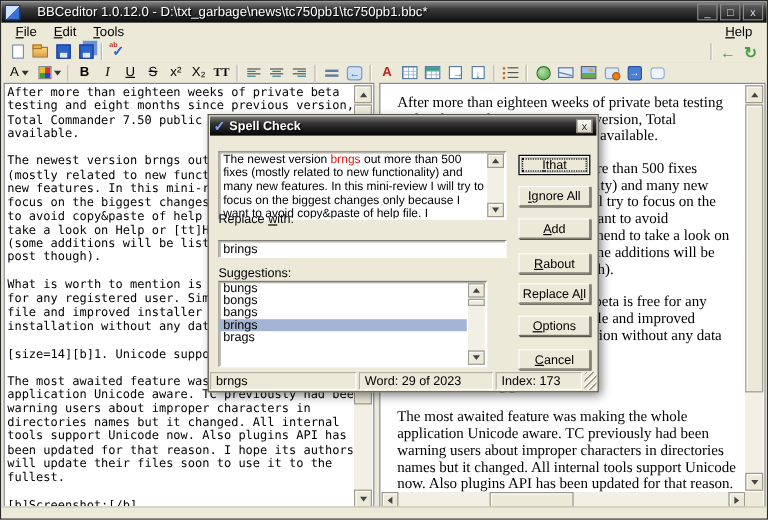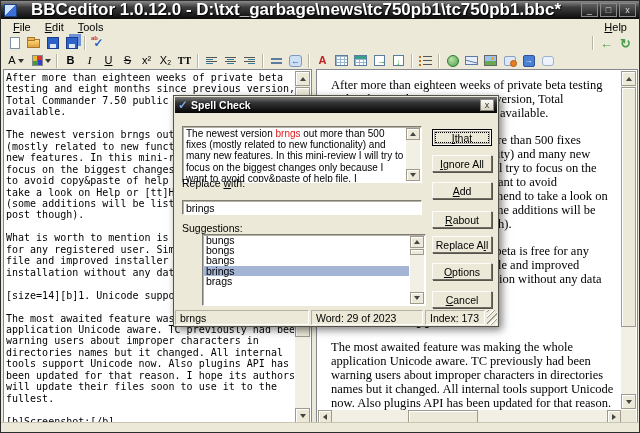--- a/index.html
+++ b/index.html
@@ -1,21 +1,21 @@
 <!DOCTYPE html>
 <html><head>
 <meta charset="utf-8">
 <style>
   html,body{margin:0;padding:0;background:#555;}
   #app{position:relative;width:640px;height:433px;background:#ece9d8;border:1px solid #2b2b2b;box-sizing:border-box;
        font-family:"Liberation Sans",sans-serif;font-size:11px;color:#000;overflow:hidden;}
   
   .titlebar{position:absolute;left:0;top:0;right:0;height:18px;display:flex;align-items:center;padding:0 3px;
             background:linear-gradient(180deg,#8a8a8a 0%,#3c3c3c 35%,#0b0b0b 100%);color:#fff;}
-  .titlebar .t-title{font-weight:bold;font-size:17px;margin-left:4px;flex:1;white-space:nowrap;overflow:hidden;text-shadow:1px 1px 1px #000;padding-left:10px;}
+  .titlebar .t-title{font-weight:normal;font-size:11px;margin-left:4px;flex:1;white-space:nowrap;overflow:hidden;text-shadow:1px 1px 1px #000;padding-left:10px;}
   .appicon{width:13px;height:13px;background:linear-gradient(135deg,#cfe2ff 0 50%,#3a6fd8 50% 100%);border:1px solid #1e3f7e;box-sizing:border-box;}
   .winbtns{display:flex;gap:2px;}
   .wbtn{width:17px;height:14px;display:flex;align-items:center;justify-content:center;font-size:9px;line-height:1;
         color:#ddd;background:linear-gradient(#5f5f5f,#222);border:1px solid #8a8a8a;box-sizing:border-box;cursor:default;}
   
   .menubar{position:absolute;left:0;top:18px;right:0;height:15px;display:flex;align-items:center;background:#ece9d8;padding:0 5px;}
   .menu-item{padding:1px 7px;cursor:default;}
   .menu-spacer{flex:1;}
   
   .toolbar{position:absolute;left:0;right:0;background:#ece9d8;display:flex;align-items:center;border-bottom:1px solid #ddd9c8;}
@@ -108,29 +108,29 @@
              display:flex;align-items:center;justify-content:center;font-size:9px;line-height:1;box-sizing:border-box;}
   .dlg-label{position:absolute;left:8px;font-size:10.5px;}
   .field{position:absolute;background:#fff;border:1px solid #7f7d74;border-right-color:#fff;border-bottom-color:#fff;
          box-shadow:inset 1px 1px 0 #b5b2a5;box-sizing:border-box;}
   .checkedbox{left:8px;top:30px;width:240px;height:57px;overflow:hidden;}
   .checkedbox .txt{position:absolute;left:3px;top:1px;right:17px;font-size:10px;line-height:11.2px;}
   .word-red{color:#e01818;}
   .mini-vscroll{position:absolute;top:1px;bottom:1px;right:1px;width:14px;background:#f2f0e4;}
   .mini-vscroll .sbtn{width:14px;height:12px;}
   .replinput{left:8px;top:104px;width:240px;height:15px;font-family:"Liberation Sans",sans-serif;font-size:10.5px;padding:0 3px;outline:none;}
-  .suggbox{left:8px;top:138px;width:224px;height:72px;overflow:hidden;margin-left:20px;}
+  .suggbox{left:8px;top:138px;width:224px;height:72px;overflow:hidden;}
   .sugg-item{height:10.2px;line-height:10.2px;font-size:10.5px;padding-left:3px;margin-right:16px;}
   .sugg-item.sel{background:#a3b4d4;}
   .dbtn{position:absolute;left:258px;width:60px;height:17px;background:#ece9d8;border:1px solid;border-color:#fdfcf8 #6f6d63 #6f6d63 #fdfcf8;
         box-shadow:1px 1px 0 #55534a;display:flex;align-items:center;justify-content:center;font-size:10.5px;box-sizing:border-box;cursor:default;}
   .dbtn.focus{border-color:#000;box-shadow:inset 0 0 0 1px #fdfcf8,inset 0 0 0 2px #b5b2a5;outline:1px dotted #000;outline-offset:-4px;}
   .dlg-status{position:absolute;left:1px;right:1px;bottom:1px;height:15px;display:flex;align-items:stretch;gap:2px;font-size:10.5px;background:#ece9d8;padding-top:1px;}
   .dlg-status .cell{border:1px solid #b5b2a5;border-right-color:#fff;border-bottom-color:#fff;padding:0 4px;display:flex;align-items:center;box-sizing:border-box;}
-  .dlg-status .c1{flex:1;} .dlg-status .c2{width:112px;} .dlg-status .c3{width:60px;}
+  .dlg-status .c1{flex:1;} .dlg-status .c2{width:112px;} .dlg-status .c3{width:72px;}
   .grip{width:10px;background:repeating-linear-gradient(135deg,#fff 0 1px,#9e9a8d 1px 2px,transparent 2px 4px);}
   u{text-decoration:underline;}
 </style>
 </head>
 <body>
 
 <div id="app">
 
   <div class="titlebar">
     <span class="appicon"></span>

